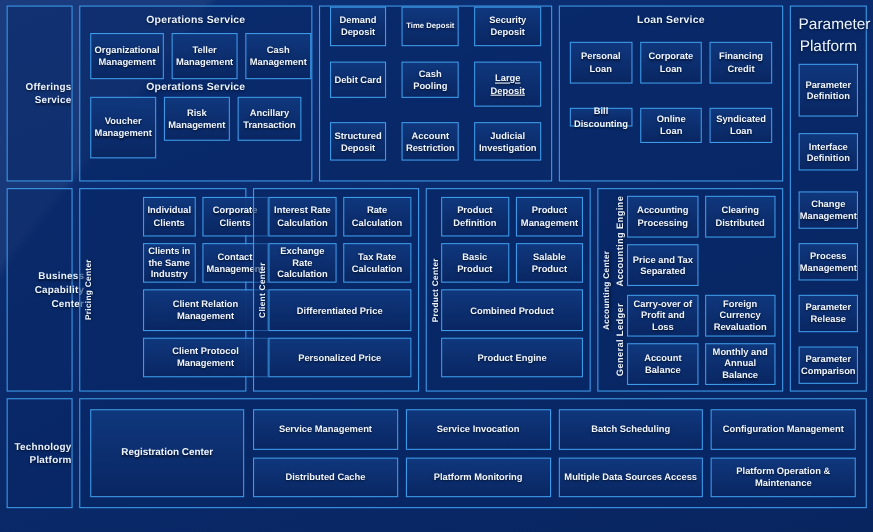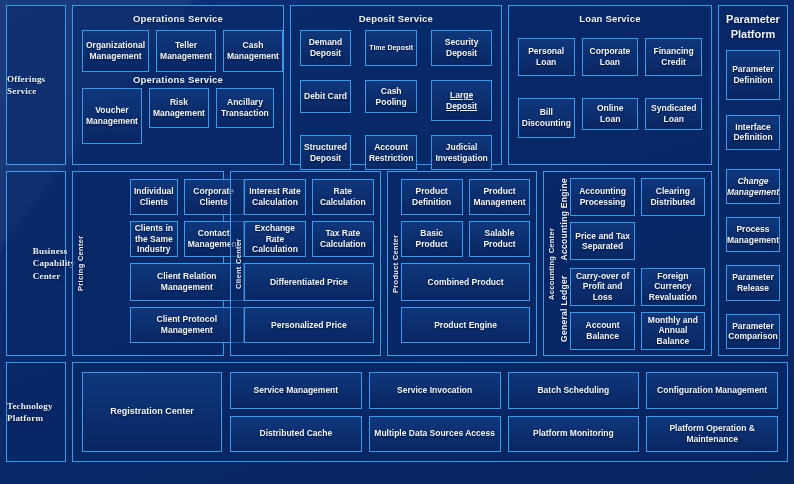--- a/index.html
+++ b/index.html
@@ -24,24 +24,23 @@
     background:rgba(8,38,100,.55);
     box-sizing:border-box;position:relative;
   }
   .panel.bright{border-color:#3d9ae8;}
 
   
   .band-label{
     border:1px solid #3d9ae8;
     background:rgba(8,38,100,.5);
     display:flex;align-items:center;justify-content:center;
-    text-align:left;font-size:9px;font-weight:bold;line-height:1.35;
+    text-align:right;font-size:9px;font-weight:bold;line-height:1.35;
     letter-spacing:.2px;box-sizing:border-box;flex:0 0 auto;
     text-shadow:0 1px 2px rgba(0,0,0,.6);
-    font-family:Liberation Serif, serif;
   }
 
   
   .grp-title{
     text-align:center;font-size:9.5px;font-weight:bold;
     padding:7px 2px 6px;letter-spacing:.2px;
     text-shadow:0 1px 2px rgba(0,0,0,.6);
   }
   .grp-title.mid{padding:2px 0 3px;}
 
@@ -90,21 +89,20 @@
       </div>
       <div class="grp-title mid">Operations Service</div>
       <div style="display:grid;grid-template-columns:repeat(3,1fr);gap:7px;padding:0 9px 9px;">
         <div class="tile" style="height:56px;">Voucher Management</div>
         <div class="tile" style="height:40px;">Risk Management</div>
         <div class="tile" style="height:40px;">Ancillary Transaction</div>
       </div>
     </div>
 
     <div class="panel bright" style="width:212px;display:flex;flex-direction:column;">
-      <div class="grp-title">Deposit Service</div>
       <div class="grid3" style="padding-bottom:9px;">
         <div class="tile" style="height:36px;">Demand Deposit</div>
         <div class="tile tiny" style="height:36px;">Time Deposit</div>
         <div class="tile" style="height:36px;">Security Deposit</div>
         <div class="tile" style="height:33px;">Debit Card</div>
         <div class="tile" style="height:33px;">Cash Pooling</div>
         <div class="tile" style="height:41px;text-decoration:underline;">Large Deposit</div>
         <div class="tile" style="height:35px;">Structured Deposit</div>
         <div class="tile" style="height:35px;">Account Restriction</div>
         <div class="tile" style="height:35px;">Judicial Investigation</div>
@@ -112,21 +110,21 @@
     </div>
 
     <div class="panel bright" style="width:212px;display:flex;flex-direction:column;">
       <div class="grp-title">Loan Service</div>
       <div style="display:grid;grid-template-columns:repeat(3,1fr);gap:7px;padding:8px 9px 0;">
         <div class="tile" style="height:38px;">Personal Loan</div>
         <div class="tile" style="height:38px;">Corporate Loan</div>
         <div class="tile" style="height:38px;">Financing Credit</div>
       </div>
       <div style="display:grid;grid-template-columns:repeat(3,1fr);gap:7px;padding:22px 9px 9px;">
-        <div class="tile" style="height:40px;">Bill Discounting</div>
+        <div class="tile" style="height:17px;">Bill Discounting</div>
         <div class="tile" style="height:32px;">Online Loan</div>
         <div class="tile" style="height:32px;">Syndicated Loan</div>
       </div>
     </div>
   </div>
 
   <div class="row" style="left:6px;top:171px;width:706px;height:185px;">
 
     <div class="band-label" style="width:60px;padding-left:36px;">
       <span>Business Capability Center</span>
@@ -208,33 +206,33 @@
     </div>
 
     <div class="panel bright" style="flex:1;display:flex;gap:8px;padding:9px 9px;">
       <div class="tile" style="width:140px;font-size:9px;">Registration Center</div>
       <div style="flex:1;display:grid;grid-template-columns:repeat(4,1fr);grid-template-rows:1fr 1fr;gap:7px;">
         <div class="tile">Service Management</div>
         <div class="tile">Service Invocation</div>
         <div class="tile">Batch Scheduling</div>
         <div class="tile">Configuration Management</div>
         <div class="tile">Distributed Cache</div>
+        <div class="tile">Platform Monitoring</div>
         <div class="tile">Multiple Data Sources Access</div>
-        <div class="tile">Platform Monitoring</div>
         <div class="tile">Platform Operation &amp; Maintenance</div>
       </div>
     </div>
   </div>
 
   <div class="panel bright" style="position:absolute;left:718px;top:5px;width:70px;height:351px;display:flex;flex-direction:column;gap:7px;padding:6px 7px;">
-    <div style="text-align:center;font-size:11px;font-weight:bold;line-height:1.4;text-shadow:0 1px 2px rgba(0,0,0,.6);">
+    <div style="text-align:center;font-size:14px;font-weight:normal;line-height:1.4;text-shadow:0 1px 2px rgba(0,0,0,.6);">
       <div>Parameter</div>
       <div>Platform</div>
     </div>
     <div class="tile" style="height:54px;">Parameter Definition</div>
     <div class="tile" style="height:38px;margin-top:8px;">Interface Definition</div>
-    <div class="tile" style="height:38px;margin-top:12px;font-style:italic;">Change Management</div>
+    <div class="tile" style="height:38px;margin-top:12px;">Change Management</div>
     <div class="tile" style="height:38px;margin-top:6px;">Process Management</div>
     <div class="tile" style="height:38px;margin-top:6px;">Parameter Release</div>
     <div class="tile" style="height:38px;margin-top:6px;">Parameter Comparison</div>
   </div>
 
 </div>
 
 </body></html>

